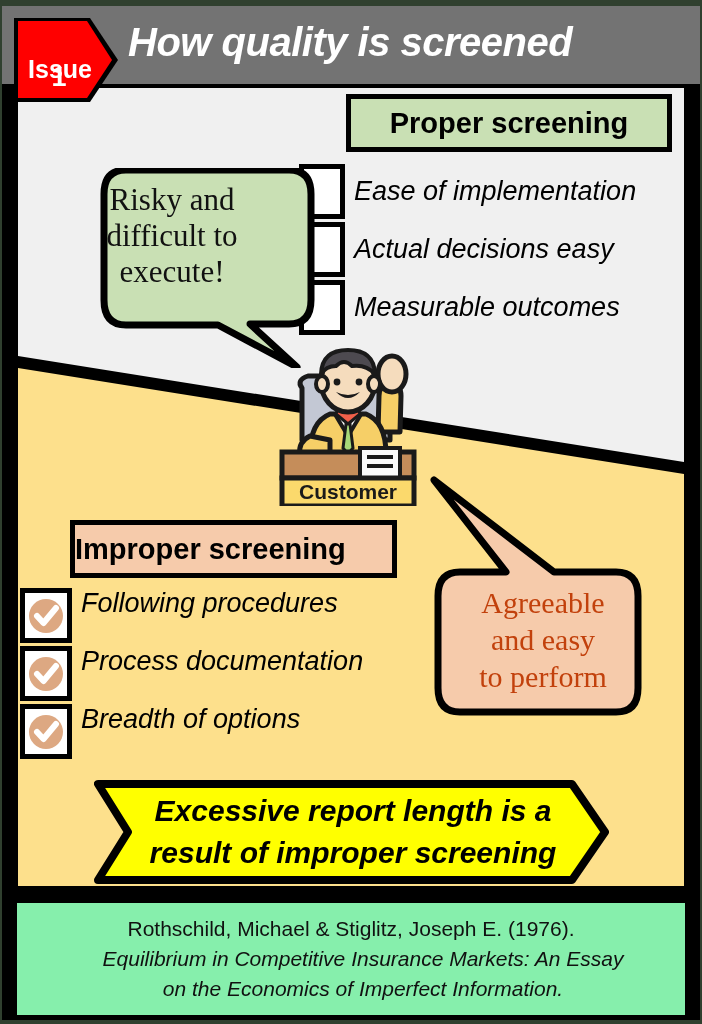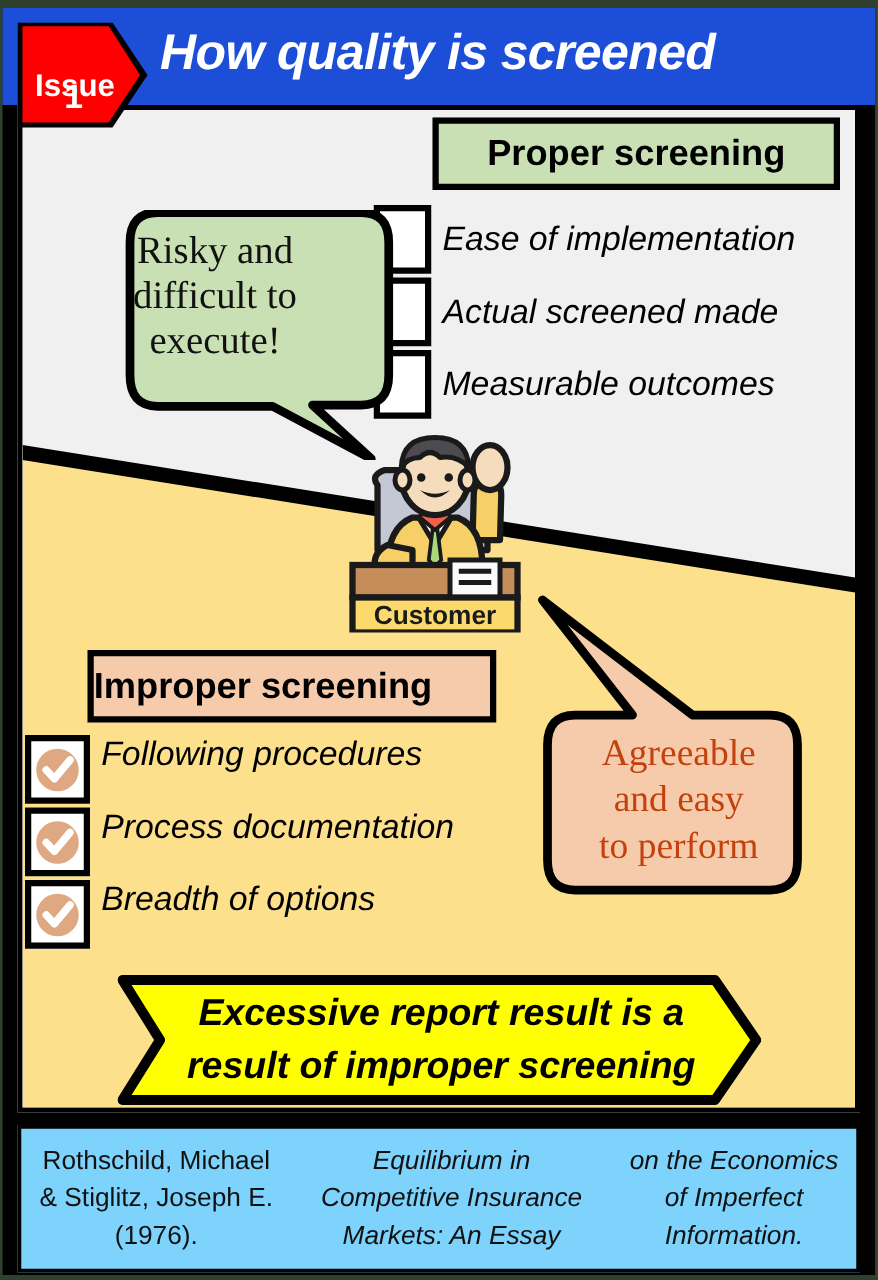--- a/index.html
+++ b/index.html
@@ -26,21 +26,21 @@
     position: absolute;
     left: 2px; top: 6px; right: 2px; bottom: 4px;
     background: #000000;
     z-index: 1;
   }
 
   
   .header {
     position: absolute;
     left: 2px; top: 6px; width: 698px; height: 78px;
-    background: #1d4ed8;
+    background: #737373;
     z-index: 6;
   }
   .title {
     position: absolute;
     left: 126px; top: 14px;
     font-size: 40px;
     font-weight: bold;
     font-style: italic;
     color: #ffffff;
     letter-spacing: -0.5px;
@@ -218,24 +218,24 @@
     font-style: italic;
     line-height: 42px;
     color: #000000;
   }
 
   
   .citation {
     position: absolute;
     left: 14px; top: 900px;
     width: 674px; height: 118px;
-    background: #7dd3fc;
+    background: #86efac;
     border: 3px solid #000000;
     z-index: 6;
-    display: flex; flex-direction: row;
+    display: flex; flex-direction: column;
     align-items: center; justify-content: center;
     padding: 4px 10px;
   }
   .cit-line1 {
     font-size: 21px; color: #111111; line-height: 30px; text-align: center;
   }
   .cit-line2 {
     font-size: 21px; font-style: italic; color: #111111;
     line-height: 30px; text-align: center; margin-left: 24px;
   }
@@ -273,21 +273,21 @@
       <span>Proper screening</span>
     </div>
 
     <div class="proper-list">
       <div class="plist-row">
         <div class="cbox-empty"></div>
         <div class="ptext">Ease of implementation</div>
       </div>
       <div class="plist-row">
         <div class="cbox-empty"></div>
-        <div class="ptext">Actual screened made</div>
+        <div class="ptext">Actual decisions easy</div>
       </div>
       <div class="plist-row">
         <div class="cbox-empty"></div>
         <div class="ptext">Measurable outcomes</div>
       </div>
     </div>
 
     <div class="bubble-green">
       <svg width="215" height="200" viewBox="0 0 215 200">
         <path d="M26 2 H189 Q211 2 211 26 V132 Q211 156 189 156 H150 L197 199 L118 157 H26 Q4 157 4 132 V26 Q4 2 26 2 Z" fill="#c9e0b4" stroke="#000000" stroke-width="7" stroke-linejoin="round"></path>
@@ -384,21 +384,21 @@
         <div>and easy</div>
         <div>to perform</div>
       </div>
     </div>
 
     <div class="banner">
       <svg width="515" height="104" viewBox="0 0 515 104">
         <polygon points="4,4 478,4 511,52 478,100 4,100 34,52" fill="#ffff00" stroke="#000000" stroke-width="8" stroke-linejoin="round"></polygon>
       </svg>
       <div class="btxt">
-        <div>Excessive report result is a</div>
+        <div>Excessive report length is a</div>
         <div>result of improper screening</div>
       </div>
     </div>
 
   </div>
 
   <div class="citation">
     <div class="cit-line1">Rothschild, Michael &amp; Stiglitz, Joseph E. (1976).</div>
     <div class="cit-line2">Equilibrium in Competitive Insurance Markets: An Essay</div>
     <div class="cit-line2">on the Economics of Imperfect Information.</div>

